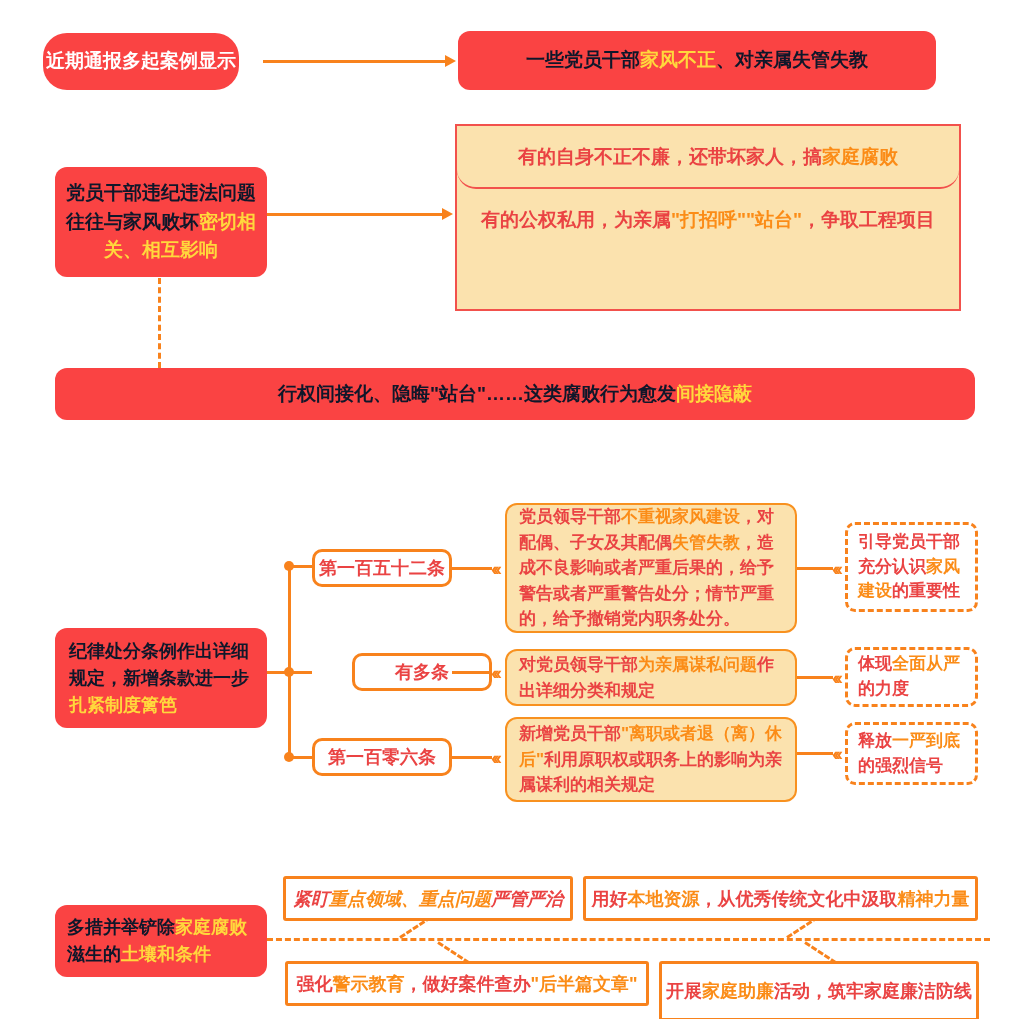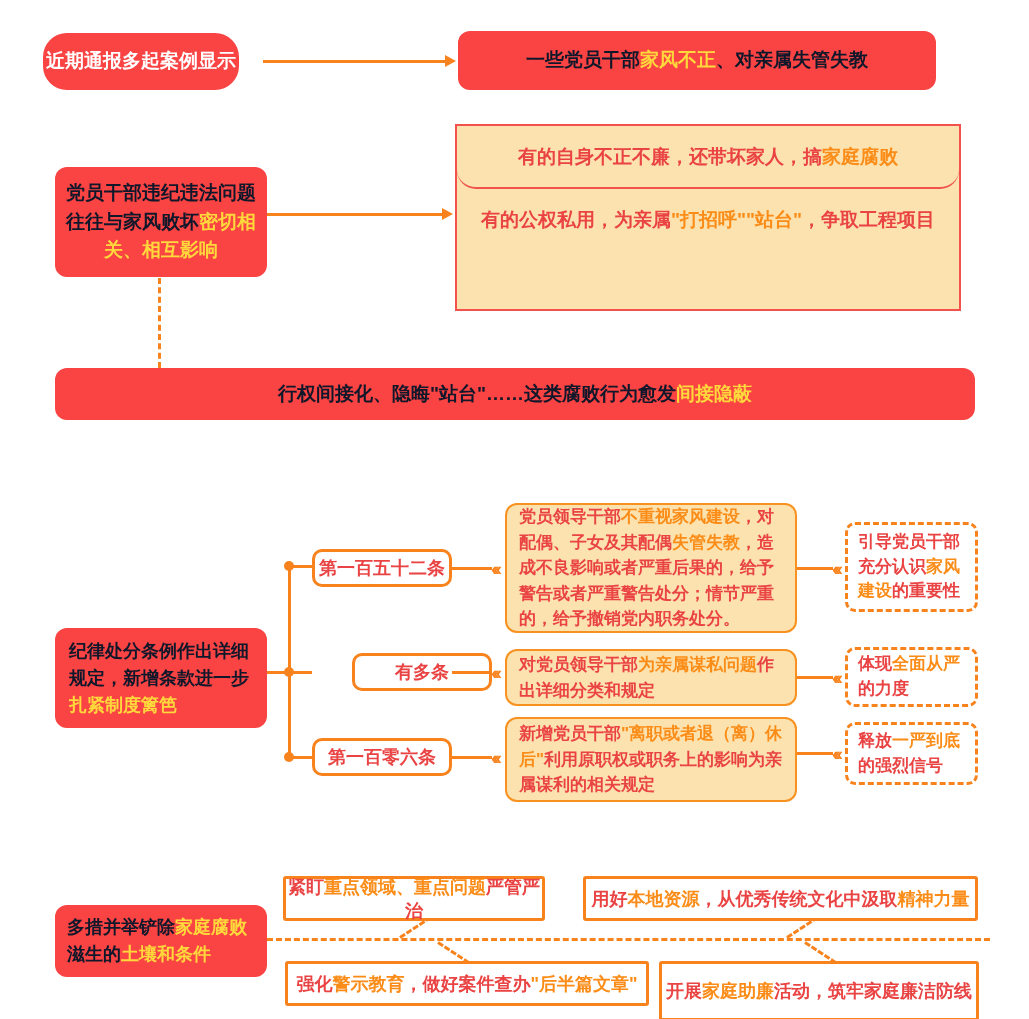--- a/index.html
+++ b/index.html
@@ -163,21 +163,21 @@
   <div class="abs red-box left-align" style="left:55px;top:905px;width:212px;height:72px;font-size:18px;padding:6px 12px;">
     <span><span class="seg-white">多措并举铲除</span><span class="seg-yellow">家庭腐败</span><span class="seg-white">滋生的</span><span class="seg-yellow">土壤和条件</span></span>
   </div>
 
   <div class="abs dashed-h" style="left:267px;top:938px;width:723px;"></div>
   <div class="abs diag" style="left:400px;top:936px;width:37px;transform:rotate(-33deg);"></div>
   <div class="abs diag" style="left:438px;top:941px;width:37px;transform:rotate(33deg);"></div>
   <div class="abs diag" style="left:787px;top:936px;width:37px;transform:rotate(-33deg);"></div>
   <div class="abs diag" style="left:805px;top:941px;width:37px;transform:rotate(33deg);"></div>
 
-  <div class="abs measure-box" style="left:283px;top:876px;width:262px;height:45px;">
+  <div class="abs measure-box" style="left:283px;top:876px;width:290px;height:45px;font-style:italic;">
     <span><span class="seg-red">紧盯</span><span class="seg-orange">重点领域、重点问题</span><span class="seg-red">严管严治</span></span>
   </div>
   <div class="abs measure-box" style="left:583px;top:876px;width:395px;height:45px;font-family:Liberation Serif, serif;">
     <span><span class="seg-red">用好</span><span class="seg-orange">本地资源</span><span class="seg-red">，从优秀传统文化中汲取</span><span class="seg-orange">精神力量</span></span>
   </div>
   <div class="abs measure-box" style="left:285px;top:961px;width:364px;height:45px;">
     <span><span class="seg-red">强化</span><span class="seg-orange">警示教育</span><span class="seg-red">，做好案件查办</span><span class="seg-orange">"后半篇文章"</span></span>
   </div>
   <div class="abs measure-box" style="left:659px;top:961px;width:320px;height:60px;">
     <span><span class="seg-red">开展</span><span class="seg-orange">家庭助廉</span><span class="seg-red">活动，筑牢家庭廉洁防线</span></span>

